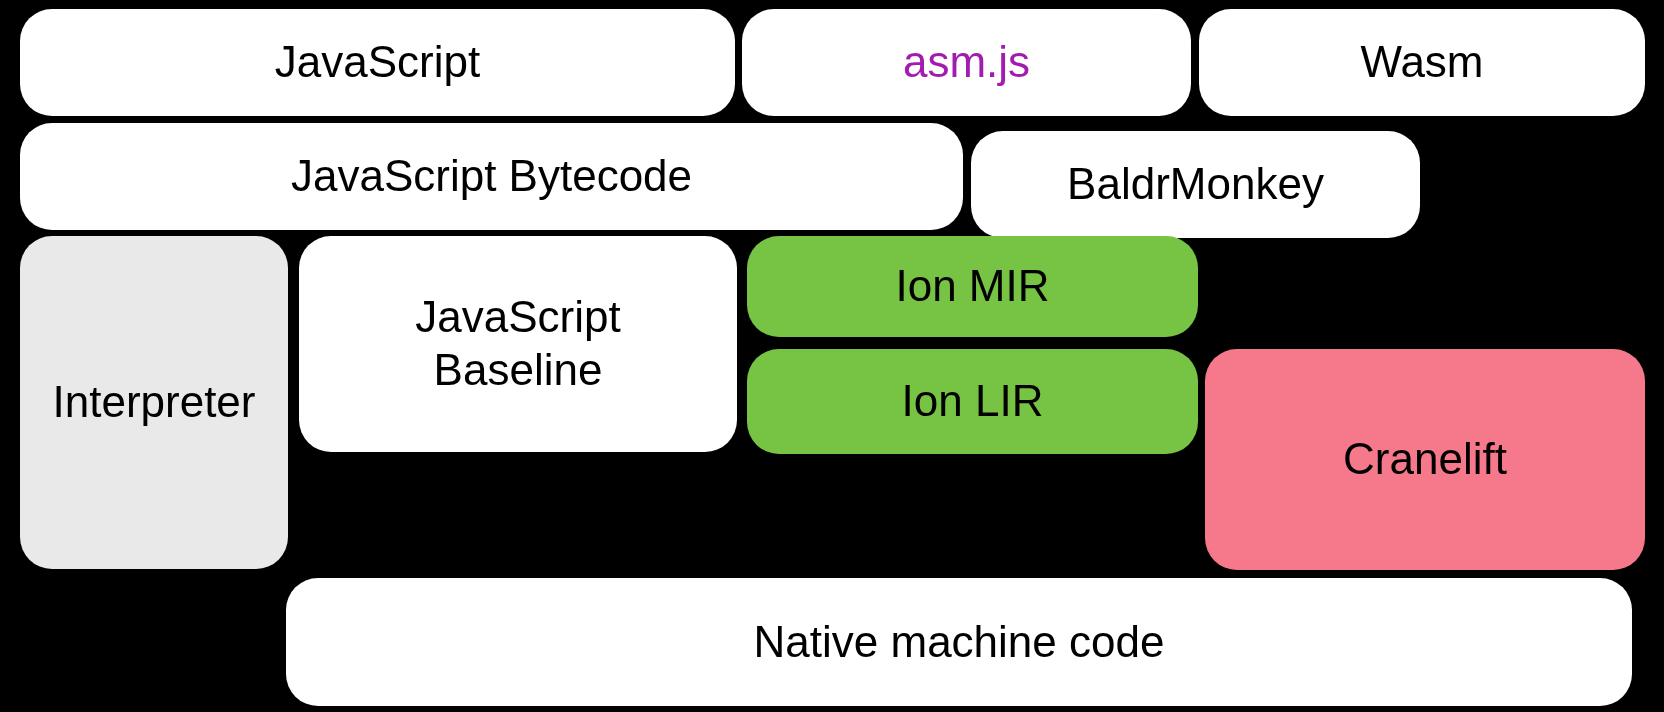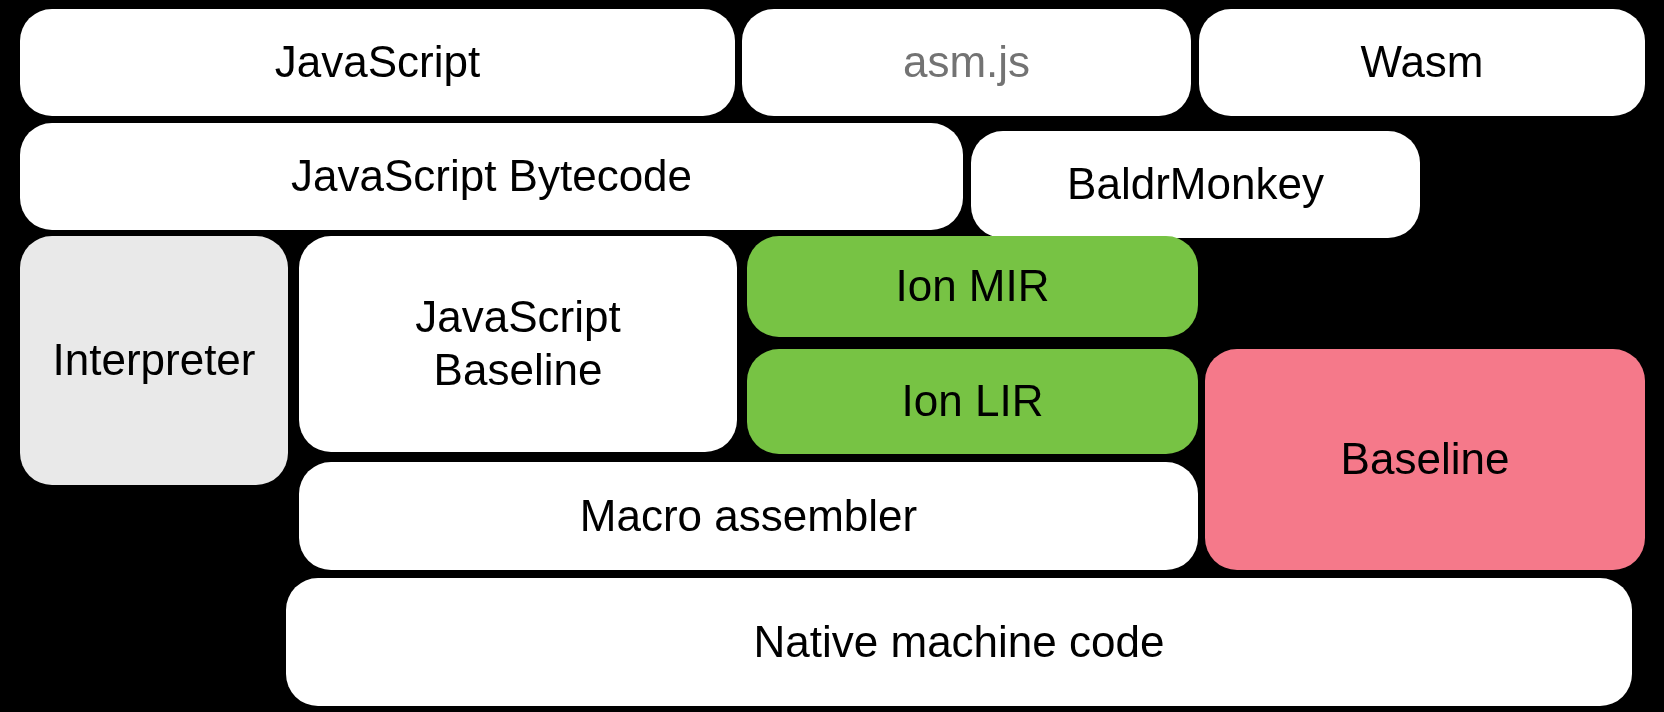--- a/index.html
+++ b/index.html
@@ -31,50 +31,49 @@
     background: #ffffff; 
     box-sizing: border-box;
   }
 
   
   .n-javascript        { left: 20px;   top: 9px;   width: 715px;  height: 107px; }
   .n-asmjs             { left: 742px;  top: 9px;   width: 449px;  height: 107px; }
   .n-wasm              { left: 1199px; top: 9px;   width: 446px;  height: 107px; }
   .n-js-bytecode       { left: 20px;   top: 123px; width: 943px;  height: 107px; }
   .n-baldrmonkey       { left: 971px;  top: 123px; width: 449px;  height: 107px; }
-  .n-interpreter       { left: 20px;   top: 236px; width: 268px;  height: 249px; }
+  .n-interpreter       { left: 20px;   top: 236px; width: 268px;  height: 333px; }
   .n-js-baseline       { left: 299px;  top: 236px; width: 438px;  height: 216px; padding: 0 90px; }
   .n-ion-mir           { left: 747px;  top: 236px; width: 451px;  height: 101px; }
   .n-ion-lir           { left: 747px;  top: 349px; width: 451px;  height: 105px; }
   .n-cranelift         { left: 1205px; top: 349px; width: 440px;  height: 221px; }
   .n-macro-assembler   { left: 299px;  top: 462px; width: 899px;  height: 108px; }
   .n-native-machine    { left: 286px;  top: 578px; width: 1346px; height: 128px; }
 </style>
 </head>
 <body style="background-color: rgb(0, 0, 0);">
 
 <div class="diagram">
 
   <div class="node n-javascript" style="background-color: rgb(255, 255, 255); color: rgb(0, 0, 0);">JavaScript</div>
 
-  <div class="node n-asmjs" style="background-color: rgb(255, 255, 255); color: #737373;">asm.js</div>
+  <div class="node n-asmjs" style="background-color: rgb(255, 255, 255); color: #a21caf;">asm.js</div>
 
   <div class="node n-js-bytecode" style="background-color: rgb(255, 255, 255); color: rgb(0, 0, 0);">JavaScript Bytecode</div>
 
   <div class="node n-wasm" style="background-color: rgb(255, 255, 255); color: rgb(0, 0, 0);">Wasm</div>
 
   <div class="node n-baldrmonkey" style="background-color: rgb(255, 255, 255); color: rgb(0, 0, 0); margin-top: 8px;">BaldrMonkey</div>
 
   <div class="node n-interpreter" style="background-color: rgb(233, 233, 233); color: rgb(0, 0, 0);">Interpreter</div>
 
   <div class="node n-js-baseline" style="background-color: rgb(255, 255, 255); color: rgb(0, 0, 0);">JavaScript Baseline</div>
 
   <div class="node n-ion-lir" style="background-color: rgb(119, 195, 68); color: rgb(0, 0, 0);">Ion LIR</div>
 
   <div class="node n-ion-mir" style="background-color: rgb(119, 195, 68); color: rgb(0, 0, 0);">Ion MIR</div>
 
-  <div class="node n-cranelift" style="background-color: rgb(245, 121, 138); color: rgb(0, 0, 0);">Baseline</div>
+  <div class="node n-cranelift" style="background-color: rgb(245, 121, 138); color: rgb(0, 0, 0);">Cranelift</div>
 
-  <div class="node n-macro-assembler" style="background-color: rgb(255, 255, 255); color: rgb(0, 0, 0);">Macro assembler</div>
 
   <div class="node n-native-machine" style="background-color: rgb(255, 255, 255); color: rgb(0, 0, 0);">Native machine code</div>
 
 </div>
 
 </body></html>

